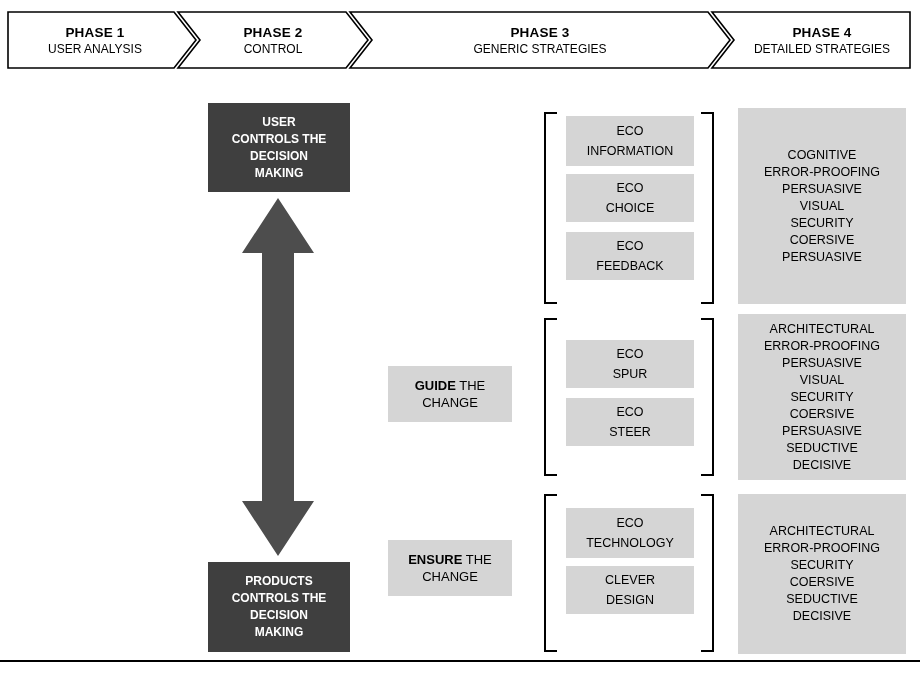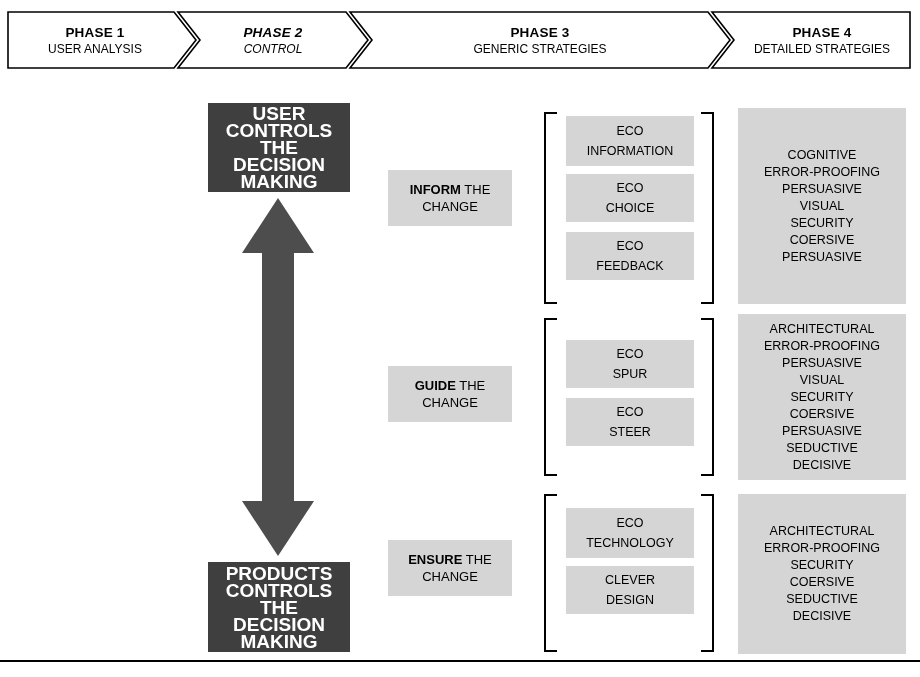--- a/index.html
+++ b/index.html
@@ -7,21 +7,21 @@
   .canvas { position:relative; width:920px; height:677px; background:#fff; overflow:hidden; }
   .abs { position:absolute; }
   .box { display:flex; align-items:center; justify-content:center; text-align:center; }
   .pre { white-space:pre-line; }
   .gray-box { background:var(--light-gray); color:#000; }
   .dark-box { background:var(--dark-gray); color:#fff; font-weight:bold; }
   .black-box { background:var(--black-box); color:#fff; font-weight:bold; }
   .phase-label { display:flex; flex-direction:column; justify-content:center; text-align:center; }
   .phase-title { font-size:13.5px; font-weight:bold; letter-spacing:.2px; }
   .phase-sub { font-size:12px; margin-top:2px; }
-  .ctl-text { font-size:19px; line-height:17px; }
+  .ctl-text { font-size:12px; line-height:17px; }
   .culture-text { font-size:13px; line-height:18px; }
   .action-text { font-size:13px; line-height:17px; width:104px; }
   .action-text .b { font-weight:bold; }
   .strategy-text { font-size:12.5px; line-height:20px; }
   .detail-text { font-size:12.5px; line-height:17px; }
   .bracket-left { border-left:2px solid #000; border-top:2px solid #000; border-bottom:2px solid #000; }
   .bracket-right { border-right:2px solid #000; border-top:2px solid #000; border-bottom:2px solid #000; }
   .bottom-rule { background:#000; }
 </style>
 </head>
@@ -33,21 +33,21 @@
     <polygon points="8,12 174,12 196,40 174,68 8,68" fill="#ffffff" stroke="#000000" stroke-width="1.6"></polygon>
     <polygon points="178,12 346,12 368,40 346,68 178,68 200,40" fill="#ffffff" stroke="#000000" stroke-width="1.6"></polygon>
     <polygon points="350,12 708,12 730,40 708,68 350,68 372,40" fill="#ffffff" stroke="#000000" stroke-width="1.6"></polygon>
     <polygon points="712,12 910,12 910,68 712,68 734,40" fill="#ffffff" stroke="#000000" stroke-width="1.6"></polygon>
   </svg>
 
   <div class="abs phase-label" style="left:10px; top:14px; width:170px; height:52px;">
     <div class="phase-title">PHASE 1</div>
     <div class="phase-sub">USER ANALYSIS</div>
   </div>
-  <div class="abs phase-label" style="left:200px; top:14px; width:146px; height:52px;font-style:italic;">
+  <div class="abs phase-label" style="left:200px; top:14px; width:146px; height:52px;">
     <div class="phase-title">PHASE 2</div>
     <div class="phase-sub">CONTROL</div>
   </div>
   <div class="abs phase-label" style="left:372px; top:14px; width:336px; height:52px;">
     <div class="phase-title">PHASE 3</div>
     <div class="phase-sub">GENERIC STRATEGIES</div>
   </div>
   <div class="abs phase-label" style="left:734px; top:14px; width:176px; height:52px;">
     <div class="phase-title">PHASE 4</div>
     <div class="phase-sub">DETAILED STRATEGIES</div>
@@ -61,23 +61,20 @@
 
   <svg class="abs" style="left:242px; top:198px;" width="72" height="358">
     <polygon points="36,0 72,55 52,55 52,303 72,303 36,358 0,303 20,303 20,55 0,55" style="fill:var(--arrow-gray)"></polygon>
   </svg>
 
   <div class="abs box dark-box ctl-text pre" style="left:208px; top:562px; width:142px; height:90px;">PRODUCTS
 CONTROLS THE
 DECISION
 MAKING</div>
 
-  <div class="abs box gray-box" style="left:388px; top:170px; width:124px; height:56px;">
-    <div class="action-text"><span class="b">INFORM</span> <span>THE CHANGE</span></div>
-  </div>
   <div class="abs box gray-box" style="left:388px; top:366px; width:124px; height:56px;">
     <div class="action-text"><span class="b">GUIDE</span> <span>THE CHANGE</span></div>
   </div>
   <div class="abs box gray-box" style="left:388px; top:540px; width:124px; height:56px;">
     <div class="action-text"><span class="b">ENSURE</span> <span>THE CHANGE</span></div>
   </div>
 
   <div class="abs bracket-left" style="left:544px; top:112px; width:13px; height:192px;"></div>
   <div class="abs bracket-right" style="left:701px; top:112px; width:13px; height:192px;"></div>
   <div class="abs box gray-box strategy-text pre" style="left:566px; top:116px; width:128px; height:50px;">ECO

